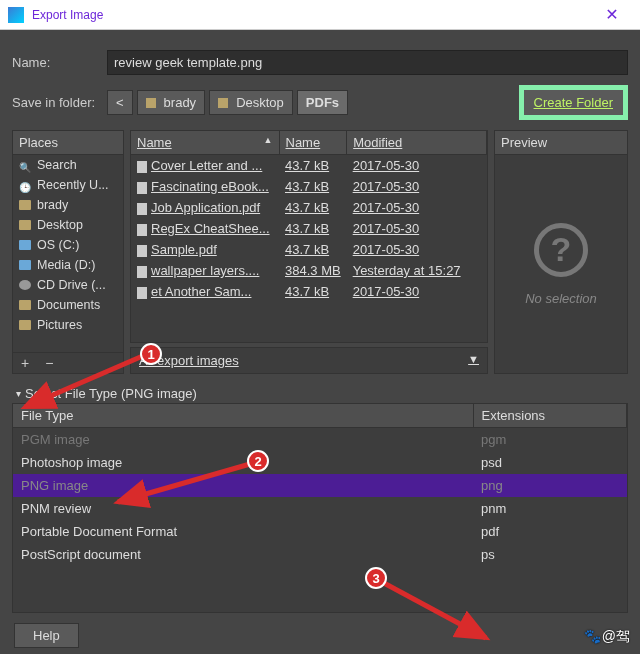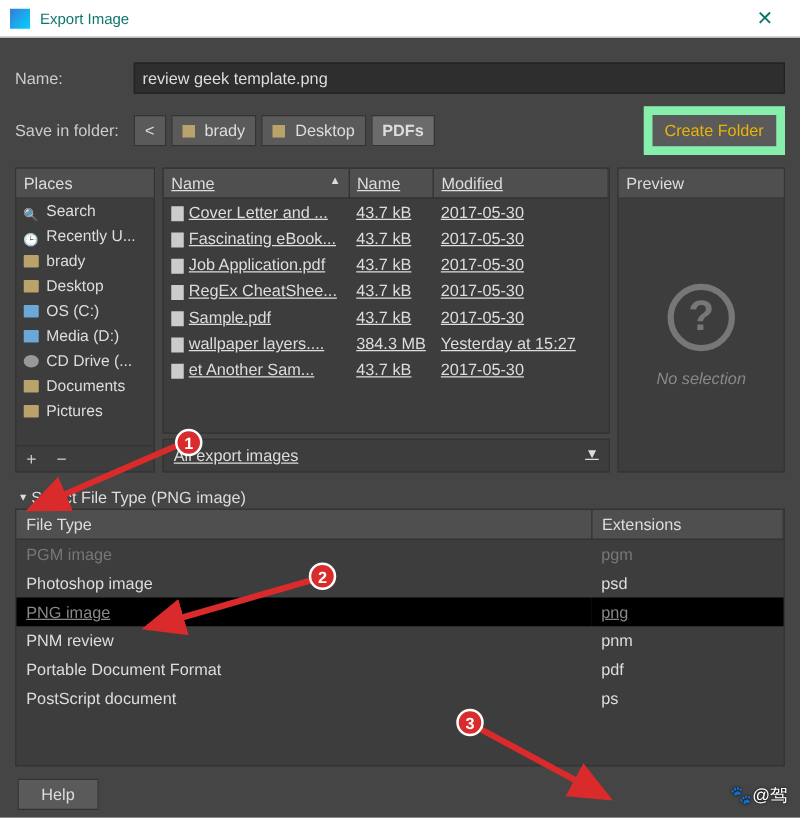--- a/index.html
+++ b/index.html
@@ -1,30 +1,30 @@
 <!DOCTYPE html>
 <html><head>
 <meta charset="utf-8">
 <style>
 * { margin:0; padding:0; box-sizing:border-box; font-family:"Segoe UI",Tahoma,sans-serif; }
 body { background:#fff; width:640px; height:654px; overflow:hidden; }
 .window { width:640px; height:654px; background:#454545; color:#ddd; display:flex; flex-direction:column; }
-.titlebar { background:#fff; color:#0f766e; height:30px; display:flex; align-items:center; padding:0 8px; border-bottom:1px solid #ccc; }
+.titlebar { background:#fff; color:#6d28d9; height:30px; display:flex; align-items:center; padding:0 8px; border-bottom:1px solid #ccc; }
 .titlebar .ticon { width:16px; height:16px; background:linear-gradient(135deg,#3a7bd5,#00d2ff); margin-right:8px; }
 .titlebar .title { flex:1; font-size:12px; }
 .titlebar .close { width:40px; text-align:center; font-size:16px; }
 .body { padding:20px 12px 6px 12px; display:flex; flex-direction:column; flex:1; font-size:13px; }
 .row { display:flex; align-items:center; margin-bottom:10px; }
 .lbl { width:95px; color:#ccc; }
 input.name { flex:1; background:#2e2e2e; border:1px solid #222; color:#ddd; padding:4px 6px; font-size:13px; }
 .crumb { display:flex; align-items:center; gap:4px; }
 .crumb .btn { background:#5a5a5a; padding:4px 8px; border:1px solid #333; color:#ddd; font-size:13px; display:flex; align-items:center; gap:4px; }
 .crumb .btn.sel { background:#6b6b6b; font-weight:bold; }
 .spacer { flex:1; }
-.folderbtn { background:#5a5a5a; padding:5px 10px; border:7px solid #86efac; color:#eab308; }
+.folderbtn { background:#5a5a5a; padding:5px 10px; border:5px solid #86efac; color:#bef264;text-decoration:underline; }
 .mid { display:flex; gap:6px; height:244px; margin-bottom:6px; }
 .places { width:112px; border:1px solid #333; background:#3d3d3d; display:flex; flex-direction:column; }
 .places .hdr { background:#4f4f4f; padding:4px 6px; border-bottom:1px solid #333; font-size:13px; }
 .places ul { list-style:none; overflow:hidden; flex:1; }
 .places li { padding:3px 6px; font-size:12.5px; white-space:nowrap; overflow:hidden; text-overflow:ellipsis; display:flex; align-items:center; gap:4px; }
 .places .pm { display:flex; border-top:1px solid #333; }
 .places .pm span { padding:2px 8px; font-size:14px; color:#ccc; }
 .filewrap { flex:1; display:flex; flex-direction:column;text-decoration:underline; }
 .filelist { flex:1; border:1px solid #333; background:#3d3d3d; overflow:hidden; }
 .filelist table { width:100%; border-collapse:collapse; font-size:13px; }
@@ -39,21 +39,21 @@
 .preview .pbody { flex:1; display:flex; flex-direction:column; align-items:center; justify-content:center; color:#888; font-style:italic; gap:14px; }
 .qmark { width:54px; height:54px; border:5px solid #777; border-radius:50%; display:flex; align-items:center; justify-content:center; font-size:34px; color:#777; font-style:normal; font-weight:bold; }
 .selectft { padding:6px 4px 2px 4px; display:flex; align-items:center; gap:4px; }
 .selectft .tri { font-size:10px; }
 .ftlist { border:1px solid #333; background:#3d3d3d; flex:1; overflow:hidden; margin-bottom:6px; }
 .ftlist table { width:100%; border-collapse:collapse; font-size:13px; }
 .ftlist th { background:#4f4f4f; text-align:left; padding:4px 8px; border-right:1px solid #333; border-bottom:1px solid #333; font-weight:normal; }
 .ftlist th:first-child { width:460px; }
 .ftlist td { padding:4px 8px; }
 .ftlist tr.dim td { color:#777; }
-.ftlist tr.sel td { background:#000000; color:#888;text-decoration:underline; }
+.ftlist tr.sel td { background:#4c1d95; color:#888; }
 .footer { display:flex; padding:4px 2px 0 2px; }
 .footer .help { background:#5a5a5a; border:1px solid #333; padding:4px 18px; color:#ddd; }
 .badge { position:absolute; width:22px; height:22px; background:#d92b2b; border:2px solid #fff; border-radius:50%; color:#fff; font-size:13px; font-weight:bold; display:flex; align-items:center; justify-content:center; z-index:10; }
 .arrow { position:absolute; z-index:9; }
 .wm { position:absolute; right:10px; bottom:8px; color:#fff; font-size:14px; z-index:20; text-shadow:0 0 2px #000; }
 .picon { display:inline-block; width:12px; height:10px; margin-right:2px; }
 .picon.search::before{content:"\1F50D";font-size:10px;}
 .picon.clock::before{content:"\1F552";font-size:10px;}
 .picon.folder{background:#b9a36a;border-radius:1px;}
 .picon.drive{background:#6aa8d8;border-radius:1px;}

